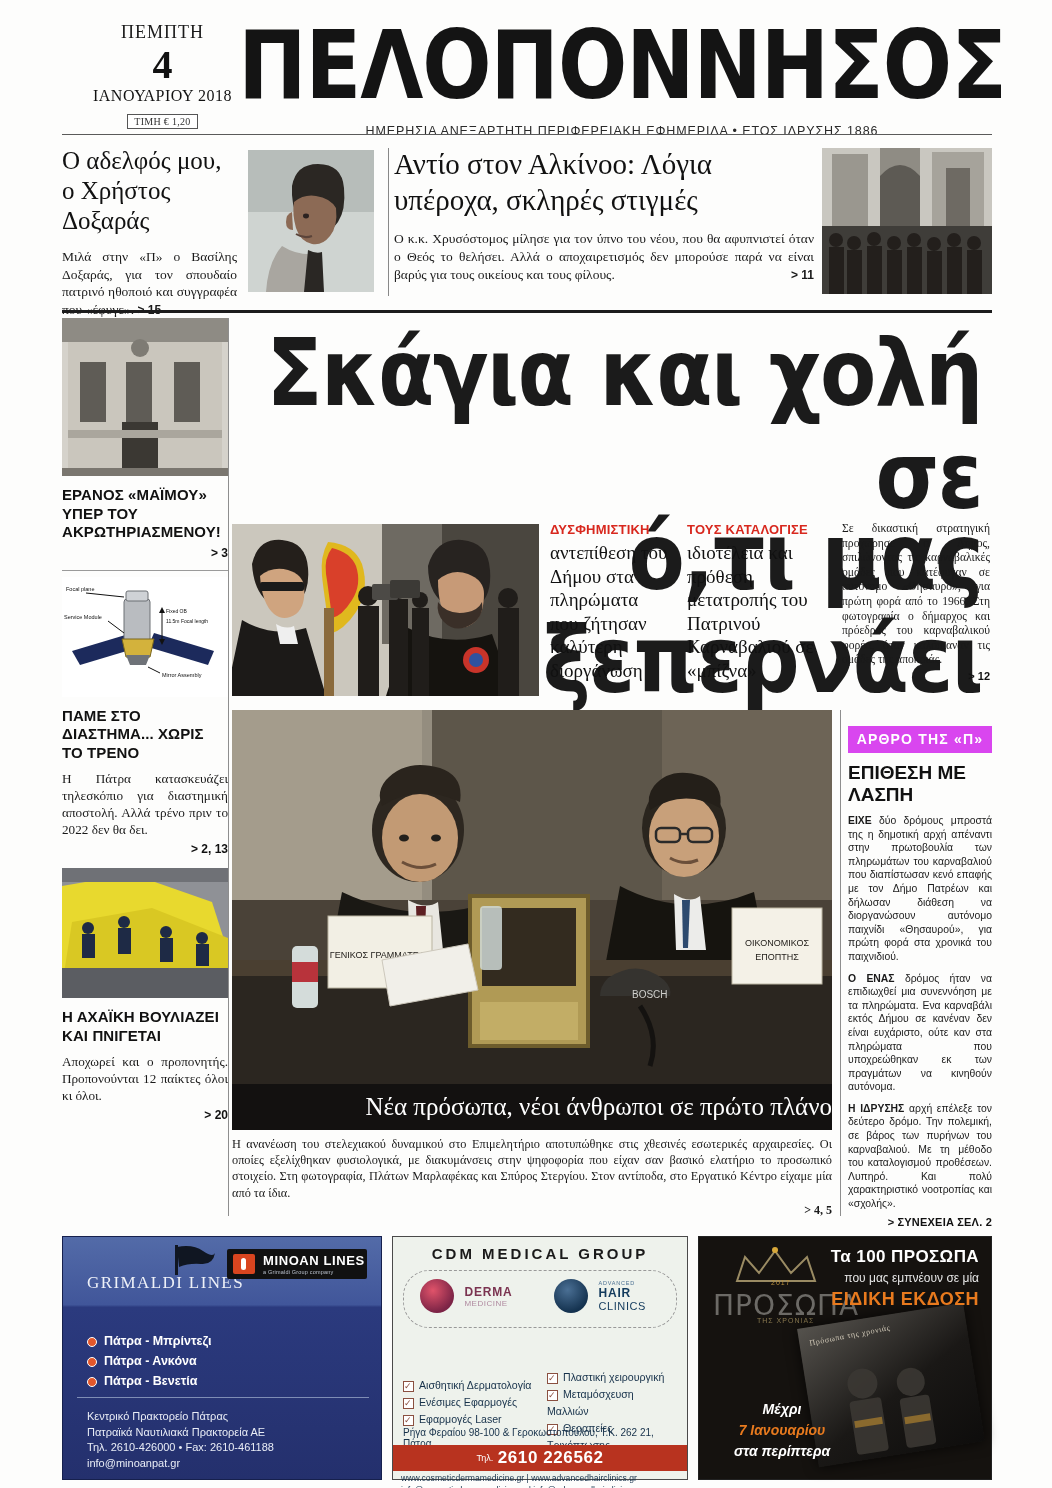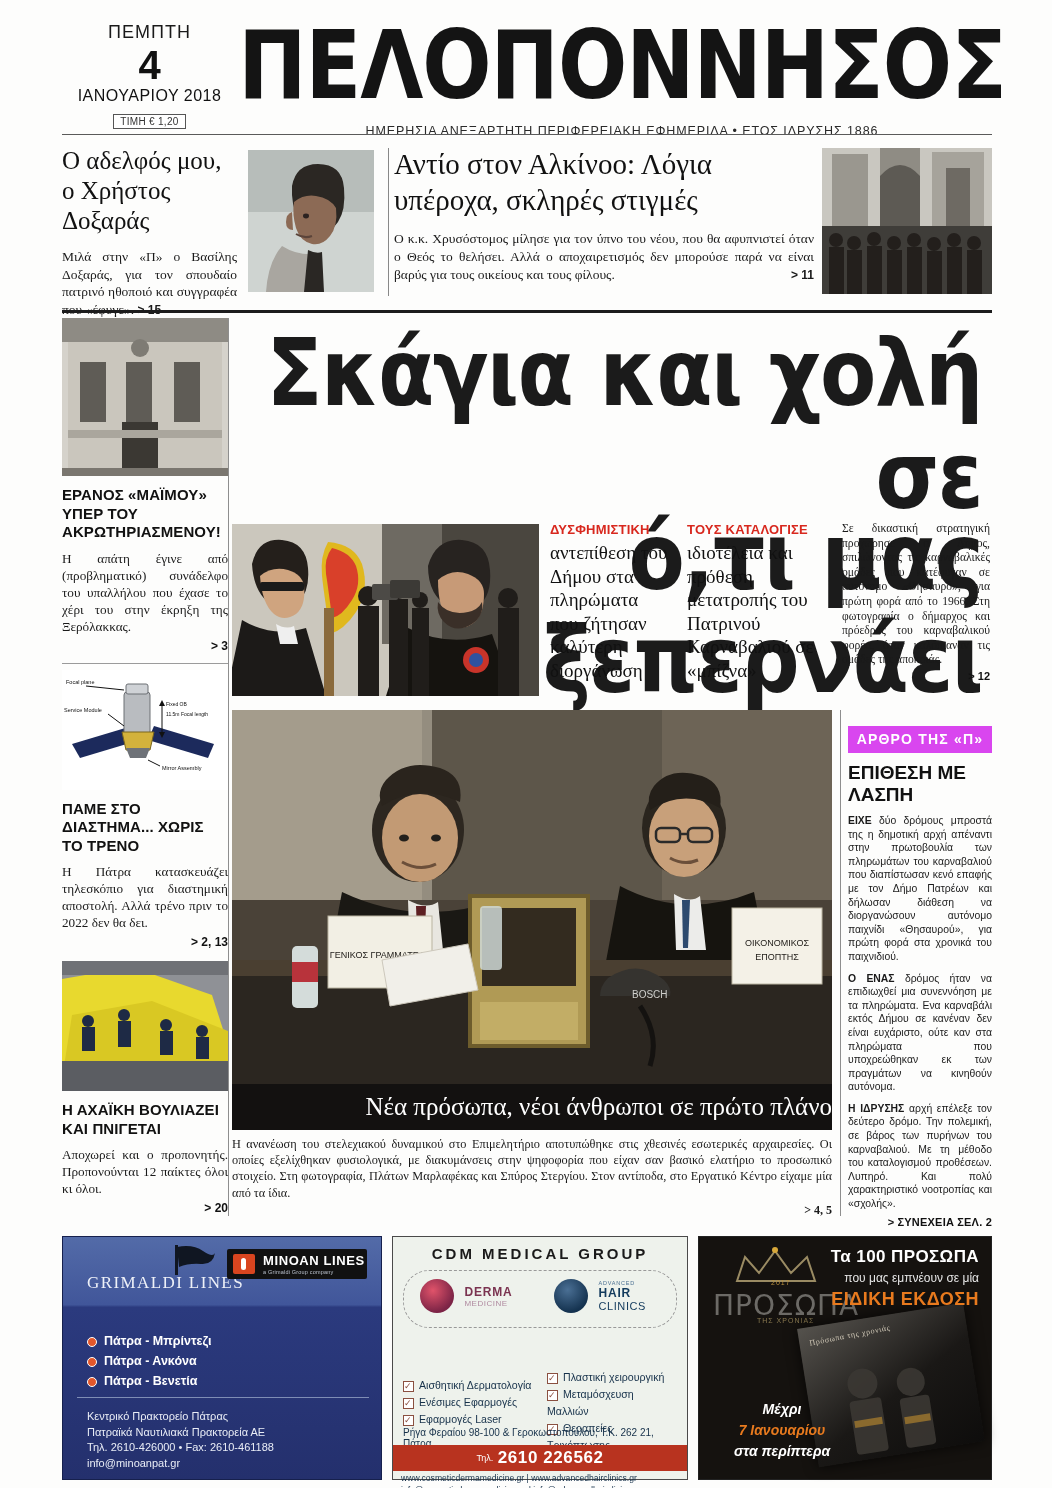--- a/index.html
+++ b/index.html
@@ -10,21 +10,21 @@
     color:#111;
     overflow:hidden;
     position:relative;
   }
   .page{
     position:absolute;inset:0;
     background:#fdfdfc;
   }
   
   .masthead{position:absolute;left:62px;top:8px;width:930px;height:120px;}
-  .dateblock{position:absolute;left:0;top:14px;width:175px;text-align:center;}
+  .dateblock{position:absolute;left:13px;top:14px;width:175px;text-align:center;font-family:Liberation Serif, serif;}
   .dateblock .dow{font-size:18px;letter-spacing:1px;color:#1a1a1a;}
   .dateblock .daynum{font-size:40px;font-weight:bold;line-height:40px;margin:2px 0 2px;}
   .dateblock .monthyear{font-size:16px;letter-spacing:.5px;}
   .pricebox{margin:9px auto 0;display:inline-block;font-size:10px;border:1px solid #555;
             padding:1px 6px 1px;letter-spacing:.3px;color:#333;background:#fff;}
   .logo{position:absolute;left:180px;top:10px;width:760px;text-align:center;}
   .logo .word{
     font-family:"DejaVu Sans", sans-serif;
     font-weight:bold;font-size:80px;line-height:82px;letter-spacing:-1px;
     color:#141414;
@@ -295,21 +295,20 @@
         <rect x="18" y="44" width="26" height="60" fill="#5f5c56"></rect>
         <rect x="64" y="44" width="26" height="60" fill="#5f5c56"></rect>
         <rect x="112" y="44" width="26" height="60" fill="#5f5c56"></rect>
         <rect x="60" y="104" width="36" height="54" fill="#3b3833"></rect>
         <rect x="6" y="112" width="154" height="8" fill="#aaa69d"></rect>
         <circle cx="78" cy="30" r="9" fill="#7e7b74"></circle>
         <rect x="0" y="150" width="166" height="8" fill="#7a766f"></rect>
       </svg>
     </div>
     <div class="lc-kicker">ΕΡΑΝΟΣ «ΜΑΪΜΟΥ» ΥΠΕΡ ΤΟΥ ΑΚΡΩΤΗΡΙΑΣΜΕΝΟΥ!</div>
-    <div class="lc-dek">Η απάτη έγινε από (προβληματικό) συνάδελφο του υπαλλήλου που έχασε το χέρι του στην έκρηξη της Ξερόλακκας.</div>
     <div class="lc-ref">&gt; 3</div>
     <div class="lc-sep"></div>
 
     <div class="lc-photo ph" style="height:120px;background:#fff;margin-top:6px">
       <svg viewBox="0 0 166 120" width="166" height="120">
         <rect width="166" height="120" fill="#ffffff"></rect>
         <polygon points="10,74 70,56 78,70 18,88" fill="#1c2a5c"></polygon>
         <polygon points="92,56 152,74 146,88 86,70" fill="#1c2a5c"></polygon>
         <rect x="62" y="22" width="26" height="44" rx="3" fill="#b9bcc0" stroke="#6d7075"></rect>
         <rect x="64" y="14" width="22" height="10" rx="2" fill="#cfd2d6" stroke="#6d7075"></rect>

